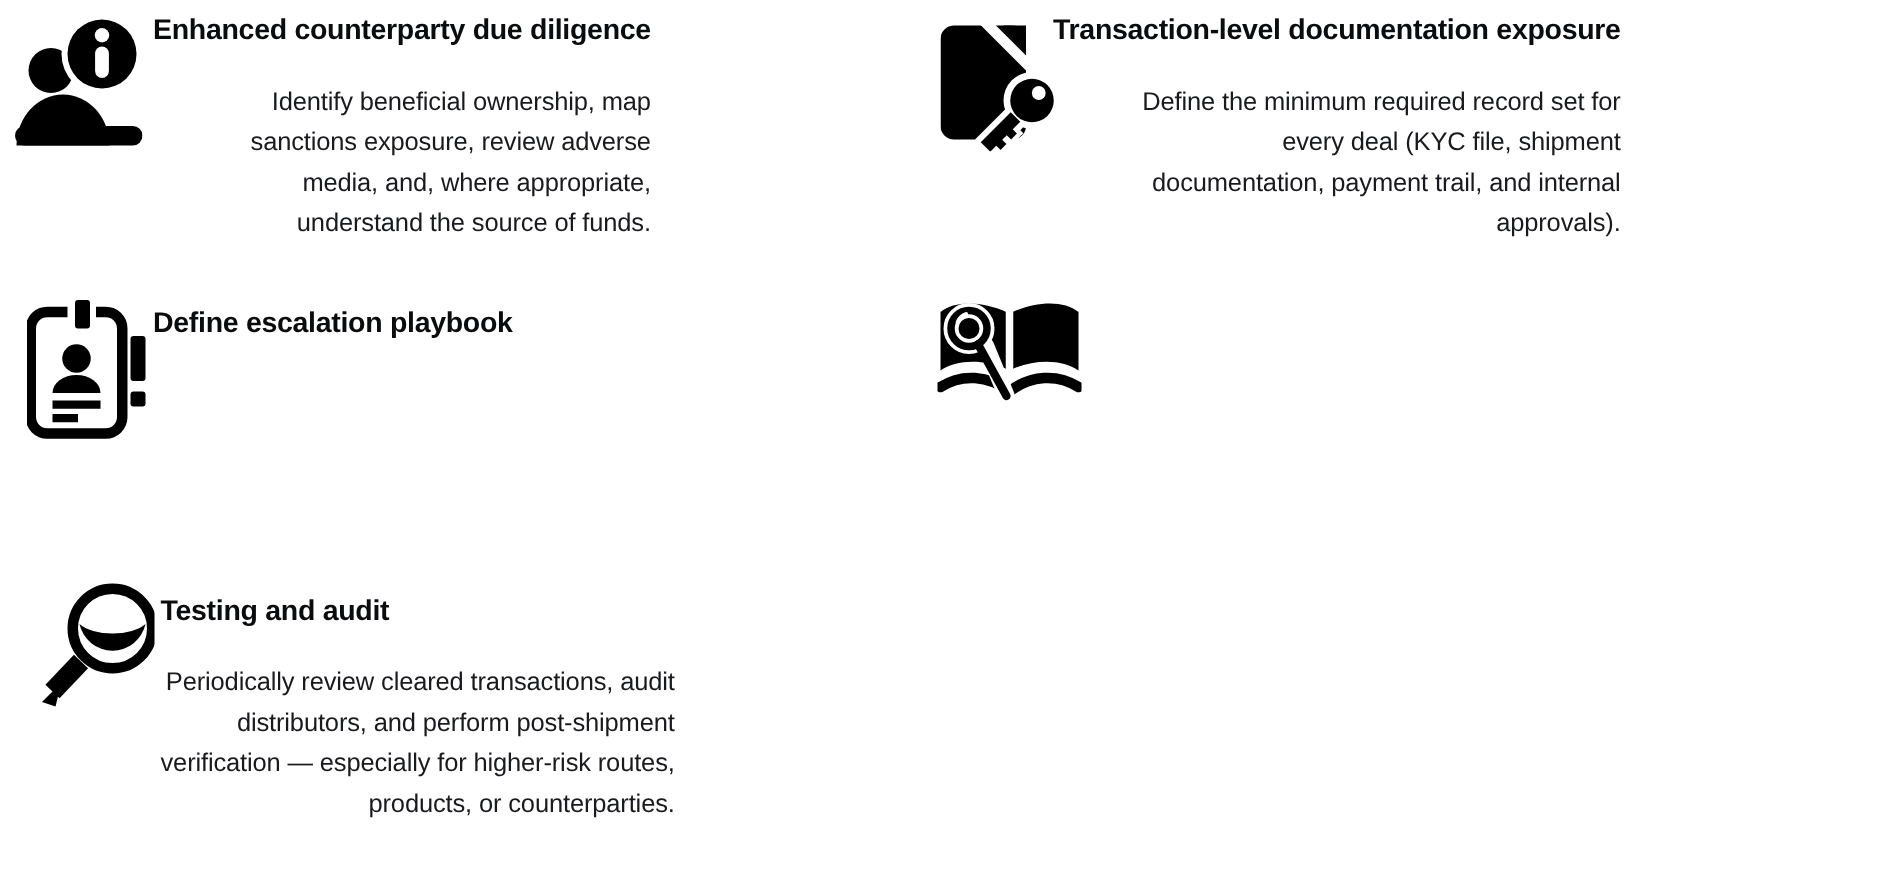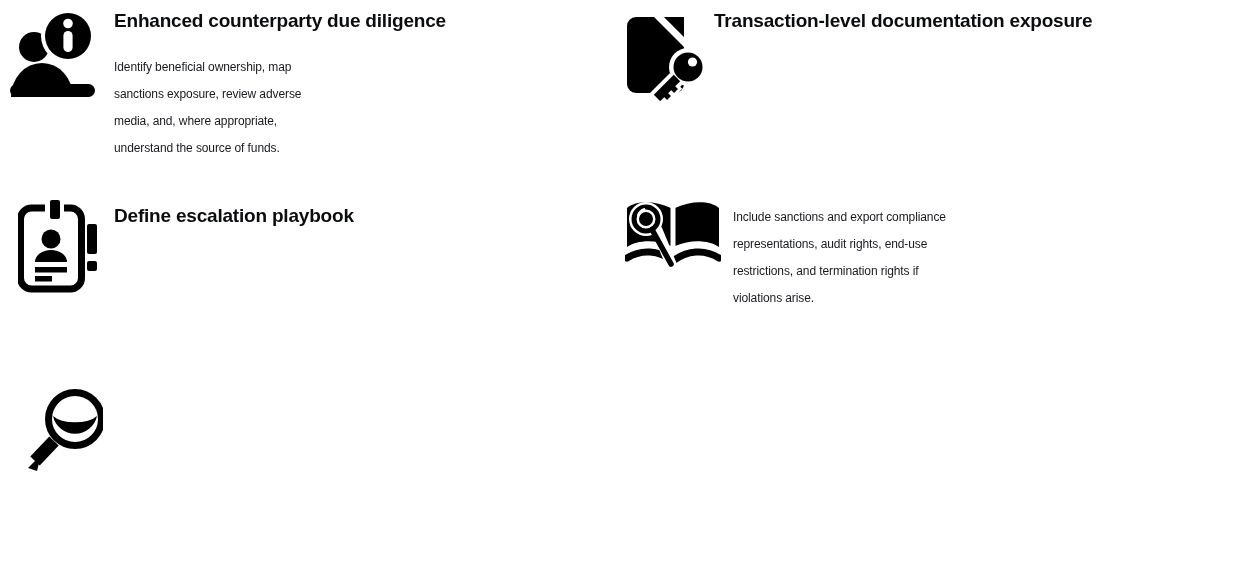--- a/index.html
+++ b/index.html
@@ -15,37 +15,38 @@
   }
   .grid {
     display: grid;
     grid-template-columns: 617px 1fr;
     grid-template-rows: 195px 192px auto;
     padding: 8px 0 0 10px;
   }
   .feature { display: flex; align-items: flex-start; }
   .icon-box { flex: 0 0 88px; width: 88px; padding-top: 2px; }
   .icon-box svg { display: block; }
-  .text-box { margin-left: 16px; padding-top: 1px; min-width: 0; }
+  .text-box { margin-left: 4px; padding-top: 1px; min-width: 0; }
   .title {
     font-size: 19px;
     line-height: 24px;
     font-weight: 700;
     color: #0b0c0e;
     letter-spacing: -0.2px;
     margin: 0 0 21px 0;
     white-space: nowrap;
   }
   .body {
-    font-size: 12px;
+    font-size: 17px;
     line-height: 27px;
     color: #191a1d;
     letter-spacing: -0.1px;
     white-space: pre-line;
     max-width: 500px;
+    text-align: right;
   }
   
   .f2 .icon-box { flex-basis: 71px; width: 71px; }
   .f2 .icon-box svg { margin-top: 3px; }
   .f3 .icon-box { padding-left: 8px; }
   .f3 .icon-box svg { margin-top: -7px; }
   .f4 .icon-box { flex-basis: 90px; width: 90px; }
   .f4 .icon-box svg { margin-top: -7px; margin-left: -2px; }
   .f5 .icon-box { flex-basis: 93px; width: 93px; padding-left: 16px; }
   .f5 .icon-box svg { margin-top: -9px; }
@@ -89,20 +90,24 @@
           <path d="M43,72 L51,80" stroke="#fff" stroke-width="12" fill="none"></path>
           <circle cx="61" cy="54" r="14.5" fill="#000"></circle>
           <circle cx="65.5" cy="49" r="4.6" fill="#fff"></circle>
           <path d="M50,65 L30,85" stroke="#000" stroke-width="9" fill="none"></path>
           <path d="M36,79 L42,85" stroke="#000" stroke-width="5.5" fill="none"></path>
           <path d="M43,72 L49,78" stroke="#000" stroke-width="5.5" fill="none"></path>
         </svg>
       </div>
       <div class="text-box">
         <h3 class="title">Transaction-level documentation exposure</h3>
+        <p class="body">Define the minimum required record set for
+every deal (KYC file, shipment
+documentation, payment trail, and internal
+approvals).</p>
       </div>
     </div>
 
     <div class="feature f3">
       <div class="icon-box">
         <svg width="80" height="95" viewBox="0 0 80 95" xmlns="http://www.w3.org/2000/svg">
           <rect x="2.5" y="10" width="61" height="81" rx="11" fill="#fff" stroke="#000" stroke-width="7"></rect>
           <rect x="27" y="0" width="19" height="25" fill="#fff"></rect>
           <rect x="32" y="2" width="10" height="19" rx="2" fill="#000"></rect>
           <circle cx="33" cy="41" r="9.5" fill="#000"></circle>
@@ -126,32 +131,35 @@
           <rect x="45.5" y="0" width="5" height="52" fill="#fff"></rect>
           <path d="M2,60 C16,51 34,52 48,63 C62,52 80,51 94,60" stroke="#000" stroke-width="7" fill="none" stroke-linecap="round"></path>
           <path d="M32,32 L46,66" stroke="#fff" stroke-width="11" fill="none" stroke-linecap="round"></path>
           <circle cx="21" cy="21" r="12" fill="none" stroke="#fff" stroke-width="10"></circle>
           <circle cx="21" cy="21" r="12" fill="none" stroke="#000" stroke-width="5"></circle>
           <path d="M27,31.5 L46,66" stroke="#000" stroke-width="5.5" fill="none" stroke-linecap="round"></path>
           <path d="M13.5,17 A9,9 0 0 1 19,11.5" stroke="#fff" stroke-width="2.8" fill="none" stroke-linecap="round"></path>
         </svg>
       </div>
       <div class="text-box">
-        <p class="body">Include sanctions and export compliance
-representations, audit rights, end-use
-restrictions, and termination rights if
-violations arise.</p>
       </div>
     </div>
 
     <div class="feature f5">
       <div class="icon-box">
         <svg width="77" height="84" viewBox="0 0 77 84" xmlns="http://www.w3.org/2000/svg">
           <circle cx="49" cy="31" r="26.5" fill="#fff" stroke="#000" stroke-width="7"></circle>
           <path d="M27,28 A22.5,22.5 0 0 0 71,28 A25,12 0 0 1 27,28 Z" fill="#000"></path>
           <path d="M28,53 L9,73" stroke="#000" stroke-width="13" fill="none"></path>
           <path d="M15,67 L2,80 L11,83 Z" fill="#000"></path>
         </svg>
       </div>
+      <div class="text-box">
+        <h3 class="title">Testing and audit</h3>
+        <p class="body">Periodically review cleared transactions, audit
+distributors, and perform post-shipment
+verification — especially for higher-risk routes,
+products, or counterparties.</p>
+      </div>
     </div>
 
   </div>
 </div>
 
 </body></html>

